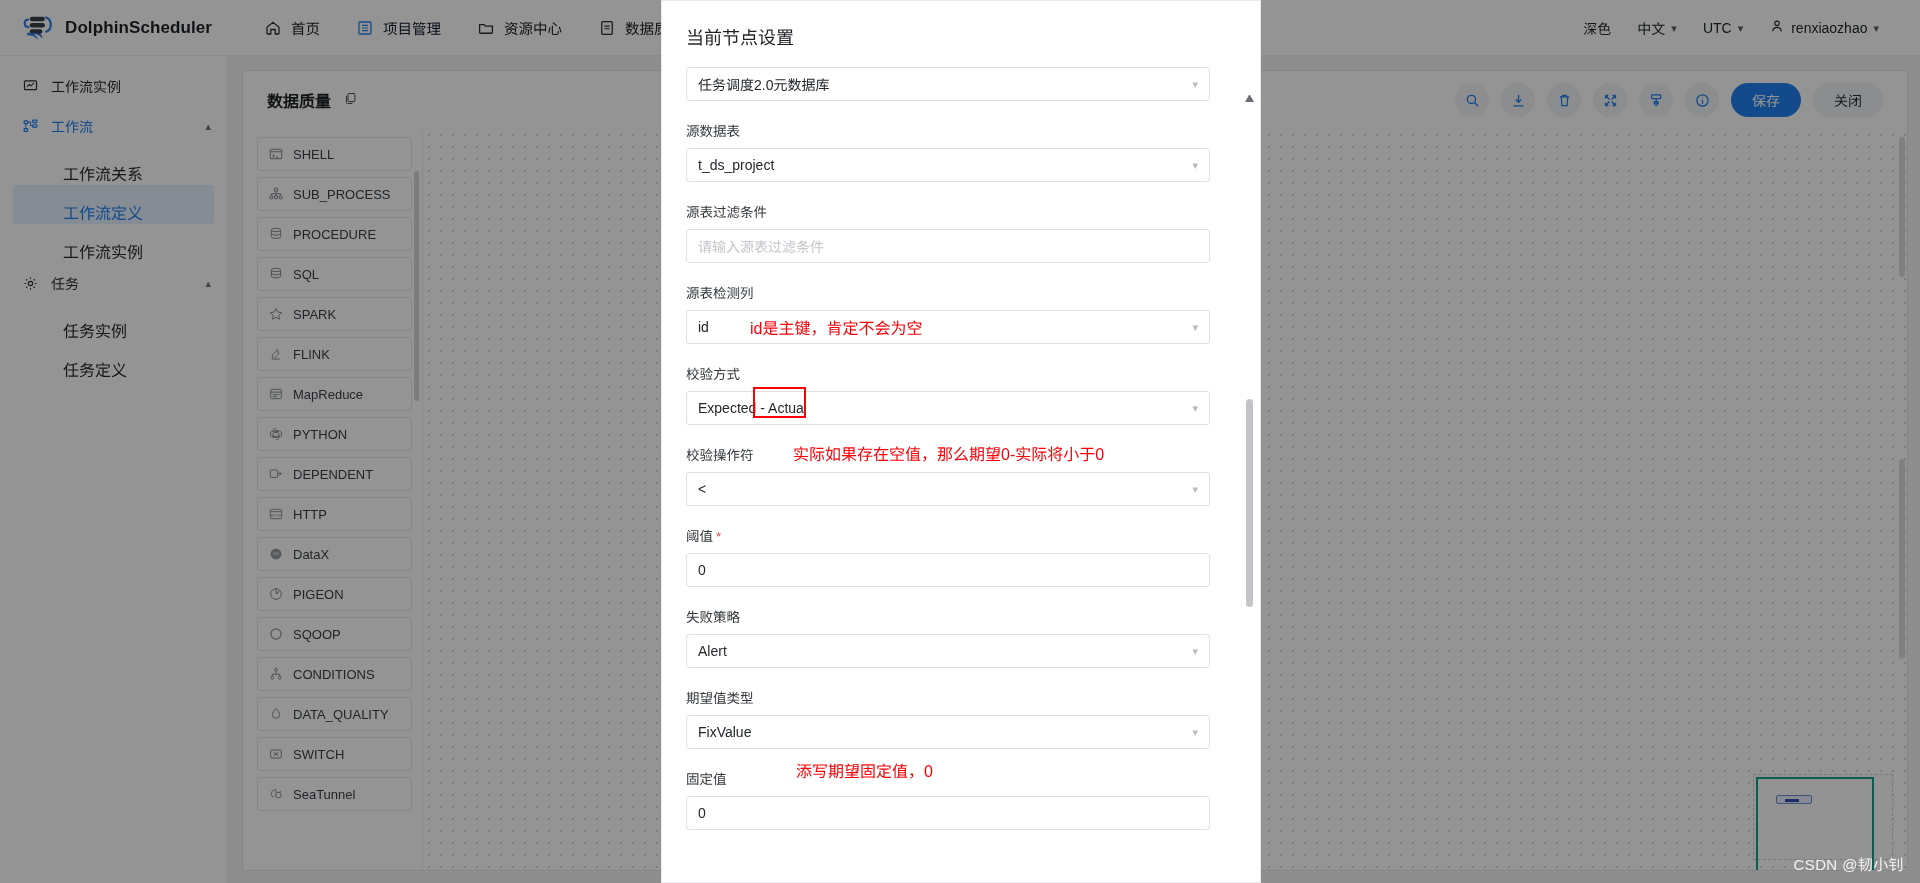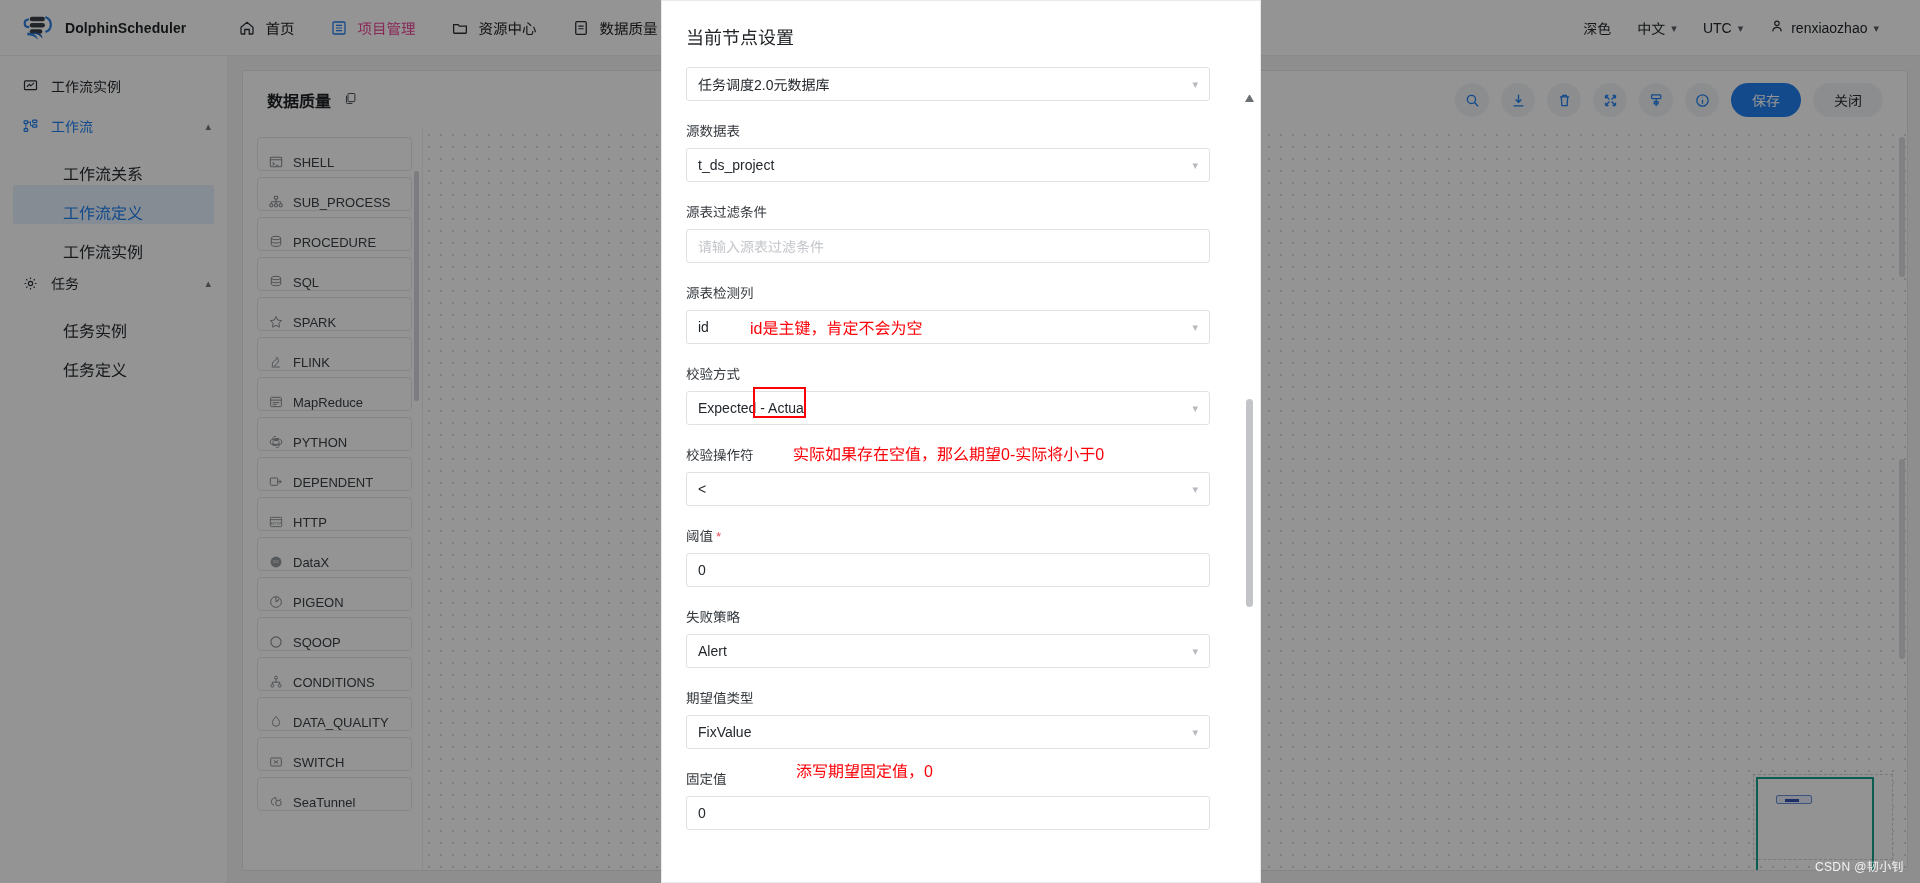--- a/index.html
+++ b/index.html
@@ -16,29 +16,29 @@
   .app { position: absolute; inset: 0; background: #ffffff; }
 
   
   .topbar {
     position: absolute; top: 0; left: 0; right: 0; height: 56px;
     background: #ffffff; border-bottom: 1px solid #efeff5;
     display: flex; align-items: center; padding: 0 22px;
   }
   .brand { display: flex; align-items: center; gap: 9px; margin-right: 34px; }
   .brand-logo { width: 34px; height: 32px; position: relative; flex: 0 0 auto; }
-  .brand-name { font-size: 14px; font-weight: 700; letter-spacing: .1px; color: #1f2225; }
+  .brand-name { font-size: 17px; font-weight: 700; letter-spacing: .1px; color: #1f2225; }
 
   .nav { display: flex; align-items: center; gap: 0; }
   .nav-item {
     display: flex; align-items: center; gap: 9px;
     padding: 0 18px; height: 56px; font-size: 14.5px; color: #222;
     cursor: pointer; white-space: nowrap;
   }
-  .nav-item.active { color: #ec4899; }
+  .nav-item.active { color: #0f172a; }
   .nav-ico { width: 18px; height: 18px; display: block; }
 
   .top-right {
     margin-left: auto; display: flex; align-items: center; gap: 0; padding-right: 6px;
   }
   .tr-item {
     display: flex; align-items: center; gap: 6px; font-size: 14px; color: #23272b;
     padding: 0 13px; height: 56px; cursor: pointer; white-space: nowrap; justify-content: flex-end;
   }
   .caret { font-size: 11px; color: #5b6065; line-height: 1; transform: translateY(1px); }
@@ -91,21 +91,21 @@
 
   .editor-main { flex: 1 1 auto; display: flex; min-height: 0; }
 
   
   .palette {
     width: 180px; flex: 0 0 auto; border-right: 1px solid #efeff2;
     padding: 8px 10px 8px 14px; overflow: hidden; position: relative;
   }
   .task-item {
     height: 34px; margin-bottom: 6px; border: 1px solid #e7e7ec; border-radius: 4px;
-    display: flex; align-items: flex-end; gap: 9px; padding: 0 10px;
+    display: flex; align-items: center; gap: 9px; padding: 0 10px;
     font-size: 13px; color: #3b4146; background: #fff; cursor: grab;
   }
   .task-item .t-ico { width: 16px; height: 16px; flex: 0 0 auto; opacity: .72; }
   .pal-scroll {
     position: absolute; right: 3px; top: 42px; width: 5px; height: 230px;
     background: #d6d8dc; border-radius: 3px;
   }
 
   
   .canvas {
@@ -185,21 +185,21 @@
     position: absolute; left: 0; width: 7px; top: 292px; height: 208px;
     background: #c2c4c8; border-radius: 4px;
   }
   .modal-scroll .arrow {
     position: absolute; left: -1px; top: -12px; width: 9px; height: 7px;
     border-left: 4.5px solid transparent; border-right: 4.5px solid transparent;
     border-bottom: 7px solid #6c7075;
   }
 
   .watermark {
-    position: absolute; right: 16px; bottom: 9px; font-size: 12px;
+    position: absolute; right: 16px; bottom: 9px; font-size: 15px;
     color: rgba(255,255,255,.88); letter-spacing: .4px; pointer-events: none;
   }
 </style>
 </head>
 <body>
 
 <div id="root">
 
   <div class="app">
 

